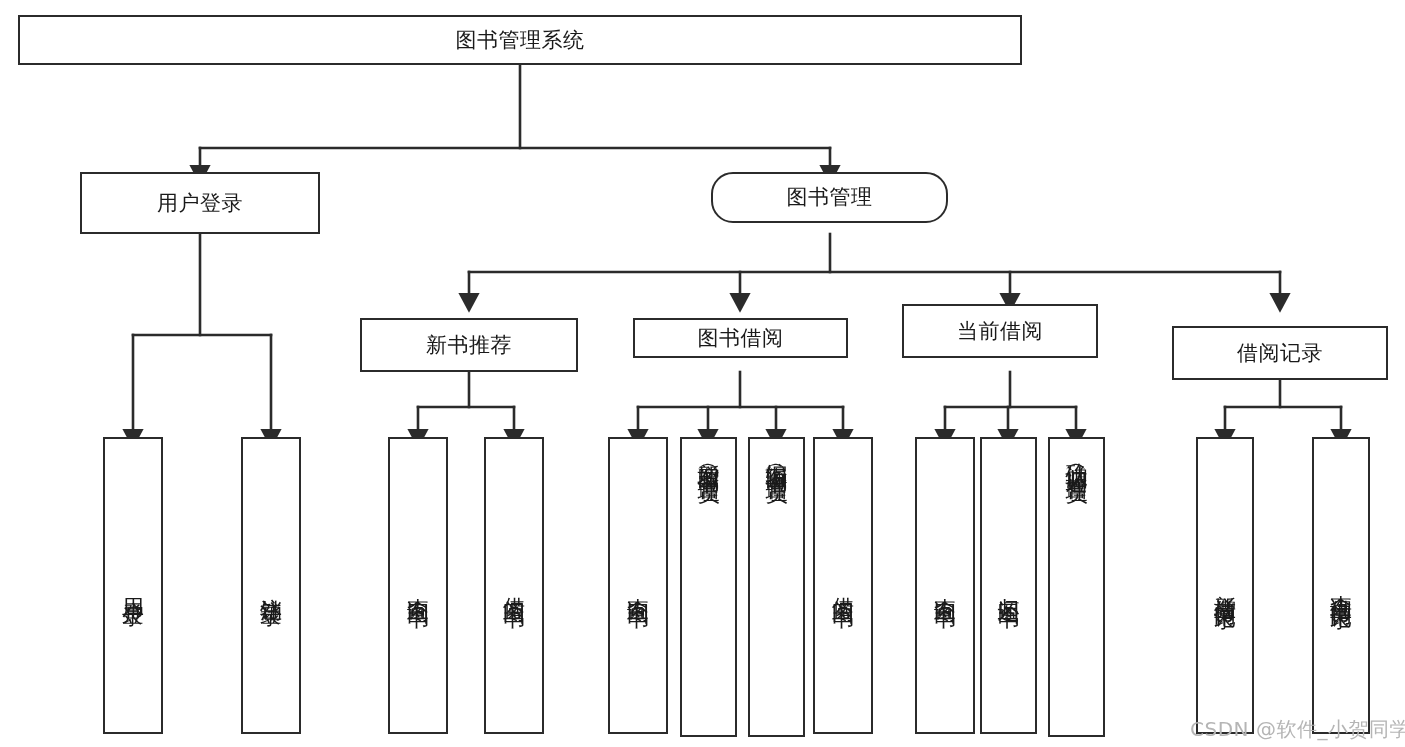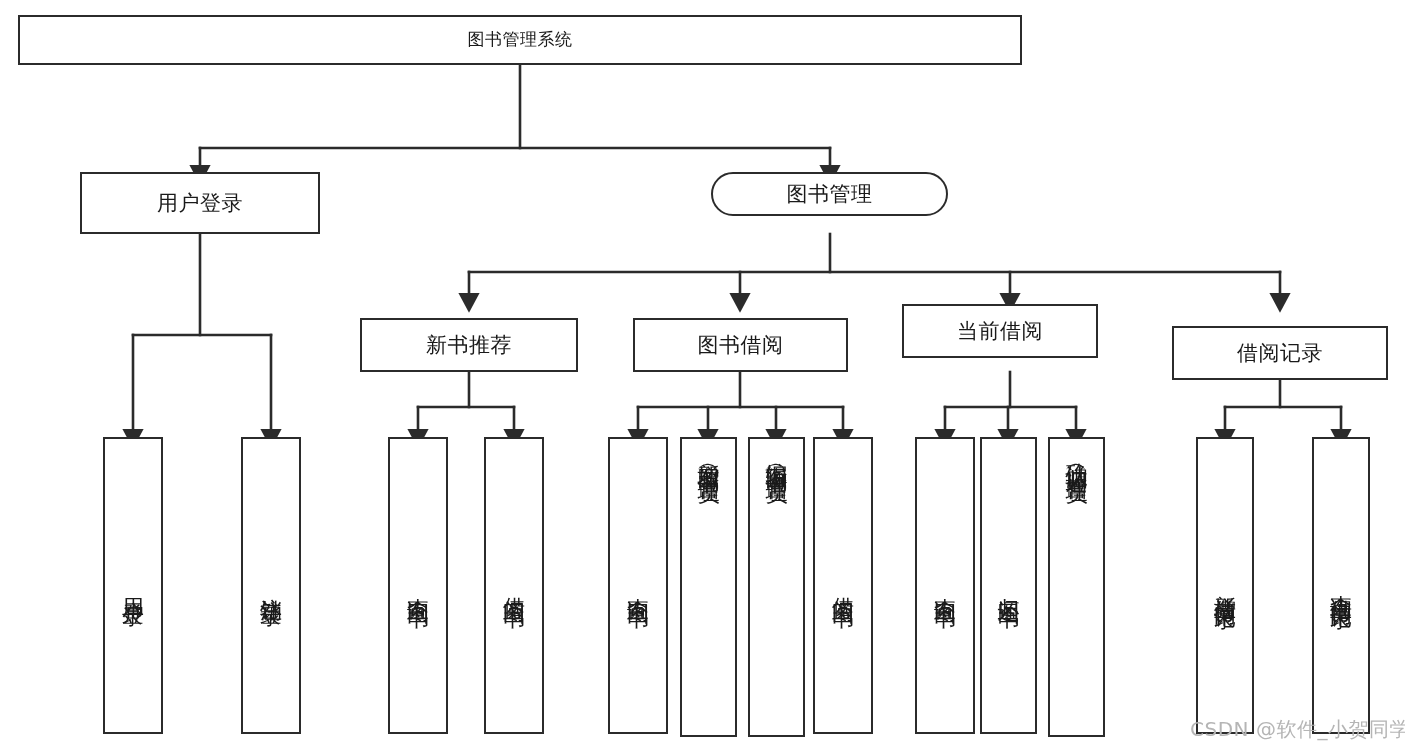--- a/index.html
+++ b/index.html
@@ -42,21 +42,21 @@
     color: #1a1a1a;
     letter-spacing: 0.5px;
     white-space: nowrap;
     line-height: 1.15;
   }
   
   .node.horiz .node-label {
     font-size: 21px;
   }
   .node.root .node-label {
-    font-size: 17px;
+    font-size: 21px;
   }
   
   .node.vert {
     align-items: flex-start;
     justify-content: center;
     padding-top: 6px;
   }
   .node.vert .node-label {
     writing-mode: vertical-rl;
     text-orientation: upright;
@@ -132,28 +132,28 @@
     </g>
   </svg>
 
   <div class="node root horiz" style="left:18px; top:15px; width:1004px; height:50px;">
     <span class="node-label">图书管理系统</span>
   </div>
 
   <div class="node horiz" style="left:80px; top:172px; width:240px; height:62px;">
     <span class="node-label">用户登录</span>
   </div>
-  <div class="node horiz" style="left:711px; top:172px; width:237px; height:44px;border-radius:22px;">
+  <div class="node horiz" style="left:711px; top:172px; width:237px; height:51px;border-radius:22px;">
     <span class="node-label">图书管理</span>
   </div>
 
   <div class="node horiz" style="left:360px; top:318px; width:218px; height:54px;">
     <span class="node-label">新书推荐</span>
   </div>
-  <div class="node horiz" style="left:633px; top:318px; width:215px; height:54px;">
+  <div class="node horiz" style="left:633px; top:318px; width:215px; height:40px;">
     <span class="node-label">图书借阅</span>
   </div>
   <div class="node horiz" style="left:902px; top:304px; width:196px; height:54px;">
     <span class="node-label">当前借阅</span>
   </div>
   <div class="node horiz" style="left:1172px; top:318px; width:216px; height:54px;margin-top:8px;">
     <span class="node-label">借阅记录</span>
   </div>
 
   <div class="node vert centered" style="left:103px; top:437px; width:60px; height:297px;">

